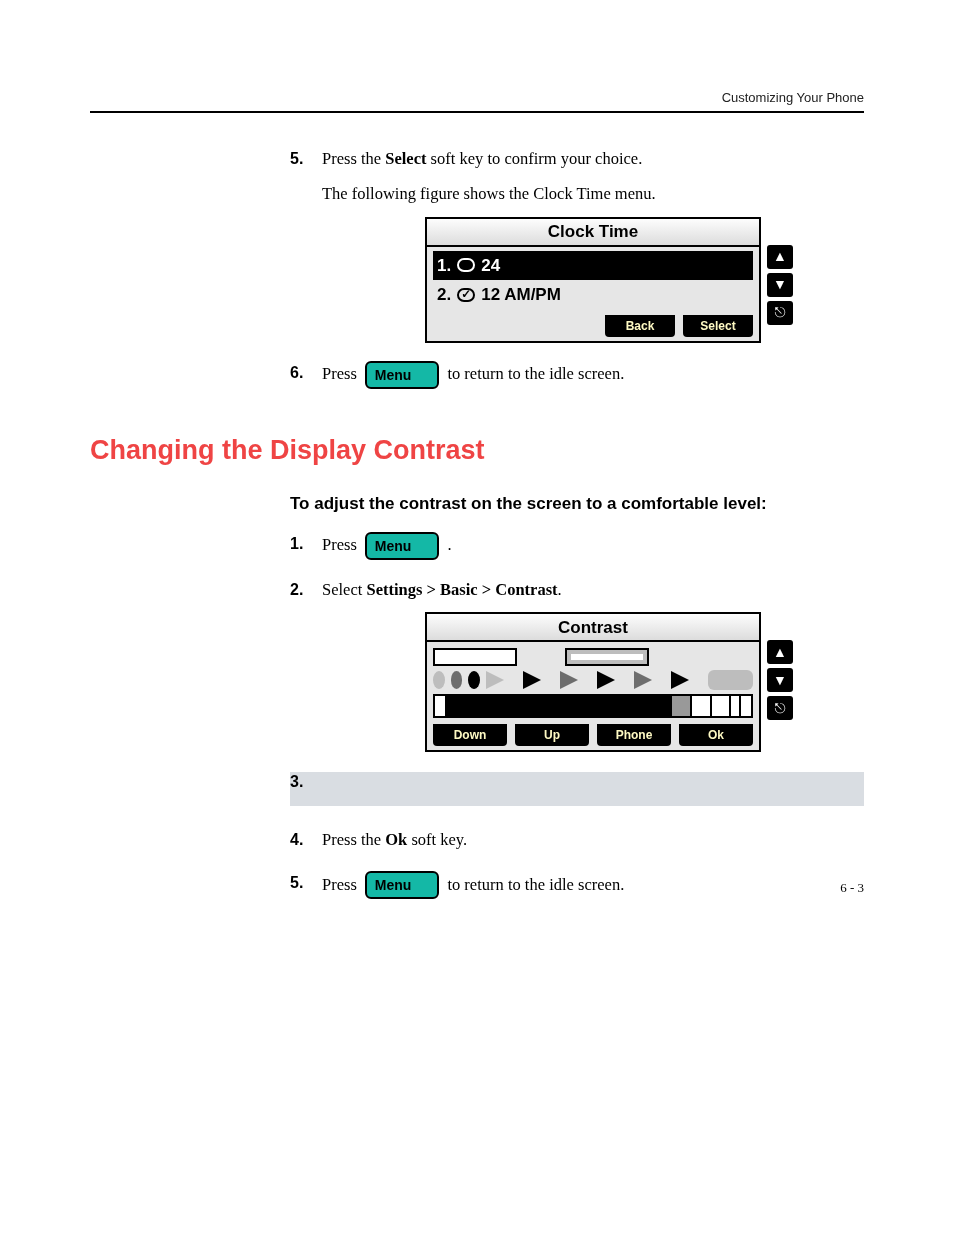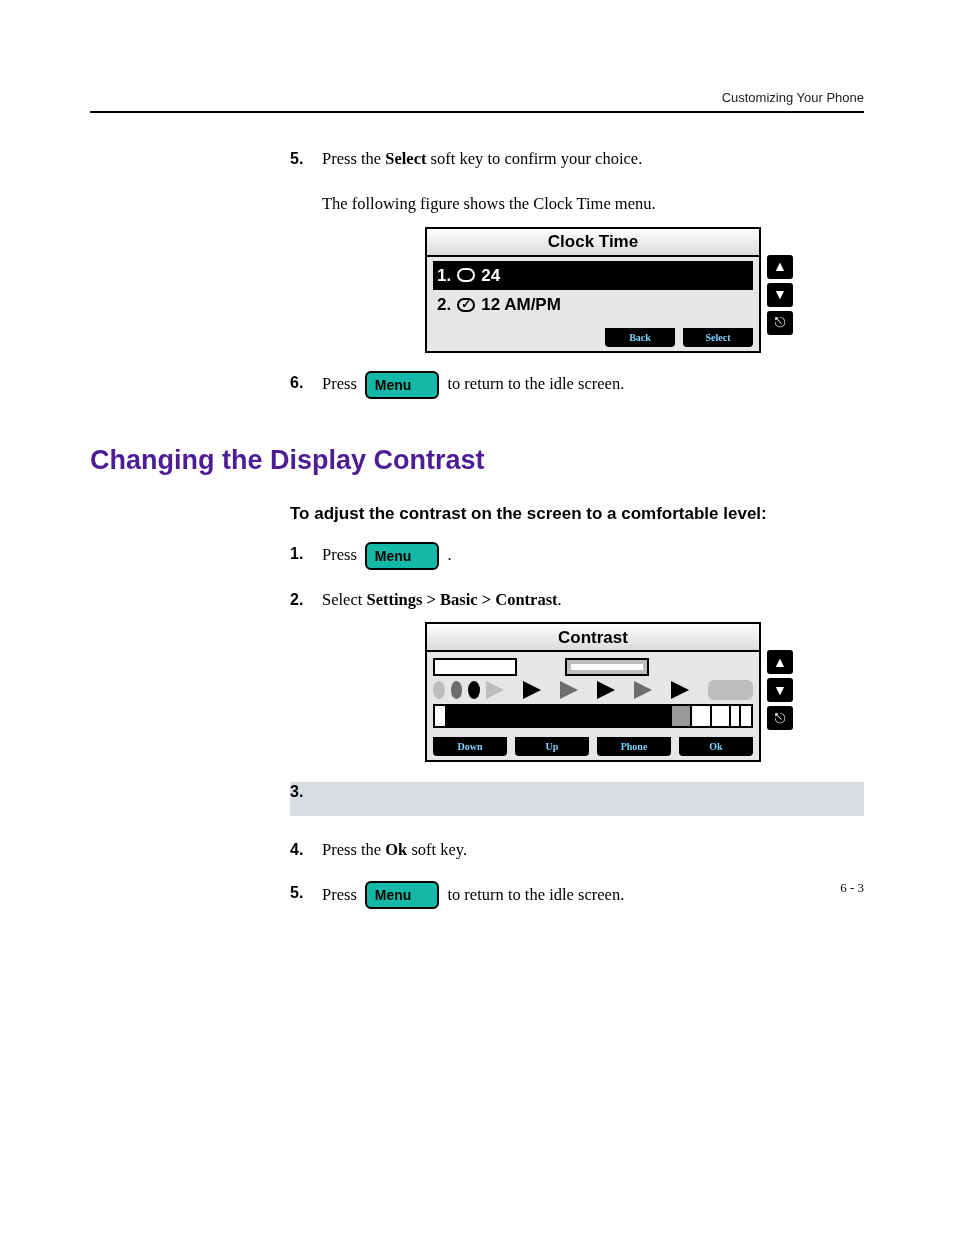--- a/index.html
+++ b/index.html
@@ -66,21 +66,21 @@
     padding: 2px 26px 2px 8px;
     font-family: Arial, Helvetica, sans-serif;
     font-weight: 700;
     font-size: 14px;
     line-height: 1;
     height: 20px;
     background: #14b8a6;
   }
   h2.section-heading {
     font-family: "Arial Narrow", Arial, Helvetica, sans-serif;
-    color: #4c1d95;
+    color: #ef4444;
     font-weight: 700;
     font-size: 27px;
     margin: 46px 0 28px 0;
   }
   .subheading {
     font-family: "Arial Narrow", Arial, Helvetica, sans-serif;
     font-weight: 700;
     font-size: 17px;
     margin: 18px 0 18px 0;
   }
@@ -144,28 +144,27 @@
   }
   .phone .softkeys {
     position: absolute;
     left: 6px; right: 6px; bottom: 4px;
     display: flex;
     gap: 8px;
     justify-content: flex-end;
   }
   .phone .softkey {
     background: #000;
-    color: #7dd3fc;
-    font-weight: 700;
-    font-size: 10px;
+    color: #fef9c3;
+    font-weight: 700;
+    font-size: 12px;
     padding: 2px 12px;
     border-radius: 0 0 4px 4px;
     min-width: 46px;
     text-align: center;
-    font-family: Liberation Serif, serif;
   }
   .phone .softkeys.full { justify-content: space-between; }
   .phone .softkeys.full .softkey { flex: 1 1 0; min-width: 0; padding: 2px 4px; }
   .phone .side-icons {
     position: absolute;
     top: 28px;
     right: -34px;
     width: 28px;
     display: flex;
     flex-direction: column;
@@ -266,21 +265,21 @@
   <hr class="rule">
 
   <div class="content-col">
 
     <ol class="steps">
       <li>
         <span class="num">5.</span>
         <span>
           <span>Press the </span><strong>Select</strong><span> soft key to confirm your choice.</span>
         </span>
-        <div style="margin-top:20px">The following figure shows the Clock Time menu.</div>
+        <div style="margin-top:10px">The following figure shows the Clock Time menu.</div>
 
         
         <div class="figure-wrap">
           <div class="phone">
             <div class="titlebar">Clock Time</div>
             <div class="body">
               <div class="row sel">
                 <span>1.</span>
                 <span class="radio"></span>
                 <span>24</span>

